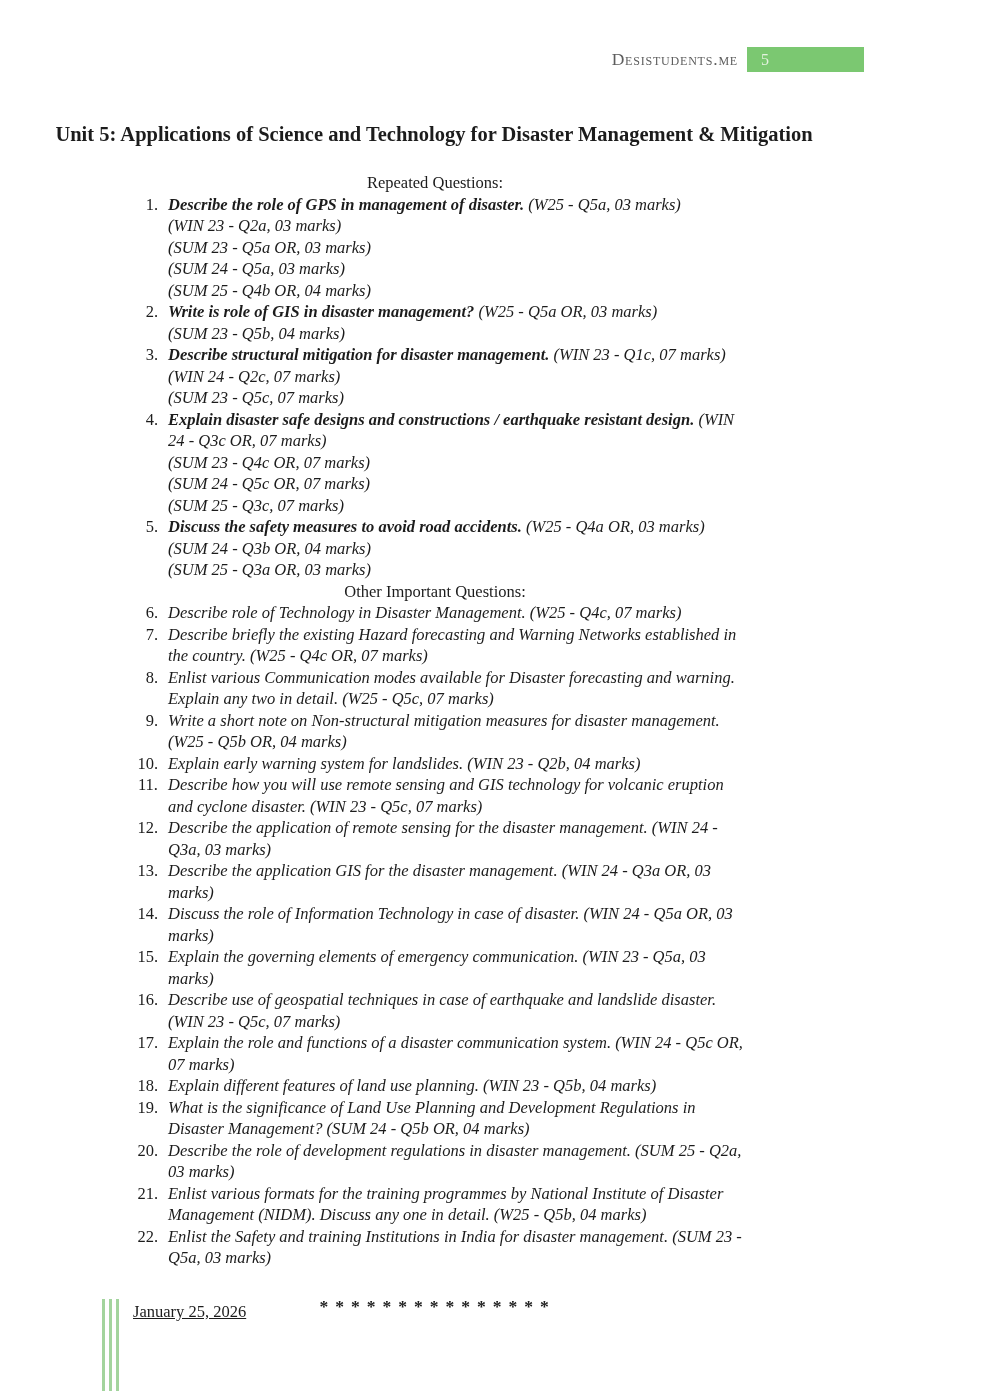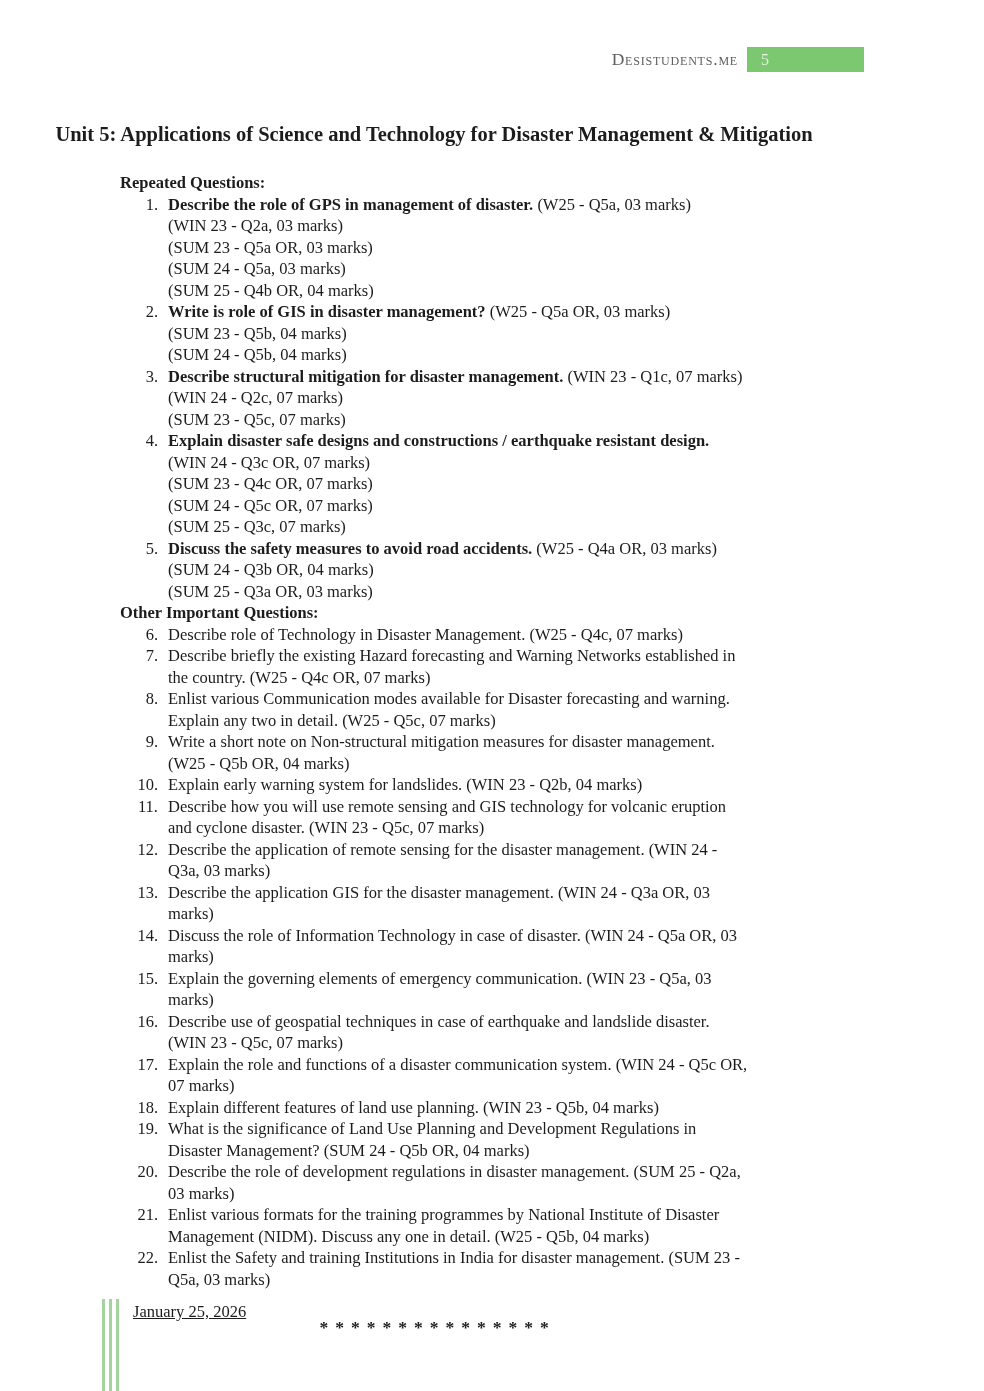--- a/index.html
+++ b/index.html
@@ -36,24 +36,24 @@
     text-align:center;
     font-size:20.5px;font-weight:bold;
     line-height:27px;
   }
   
   .content{
     margin:24px 118px 0 120px;
     font-size:16.5px;
     line-height:21.5px;
   }
-  .sec-heading{font-weight:bold;}
+  .sec-heading{font-weight:normal;text-align:center;}
   .q-item{display:flex;align-items:flex-start;}
   .q-num{flex:0 0 38px;text-align:right;padding-right:10px;}
-  .q-body{flex:1;min-width:0;}
+  .q-body{flex:1;min-width:0;font-style:italic;}
   .q-body b{font-weight:bold;}
   .q-ref{}
   
   .separator{
     text-align:center;
     font-weight:bold;
     font-size:17.5px;
     letter-spacing:7px;
     margin-top:27px;
     padding-left:7px; 
@@ -87,21 +87,21 @@
   <h1 class="doc-title">Unit 5: Applications of Science and Technology for Disaster Management &amp; Mitigation</h1>
 
   <div class="content" id="content">
       <div class="sec-heading">Repeated Questions:</div>
       <div class="q-item">
         <span class="q-num">1.</span>
         <div class="q-body"><b>Describe the role of GPS in management of disaster.</b> <span>(W25 - Q5a, 03 marks)</span><div class="q-ref">(WIN 23 - Q2a, 03 marks)</div><div class="q-ref">(SUM 23 - Q5a OR, 03 marks)</div><div class="q-ref">(SUM 24 - Q5a, 03 marks)</div><div class="q-ref">(SUM 25 - Q4b OR, 04 marks)</div></div>
       </div>
       <div class="q-item">
         <span class="q-num">2.</span>
-        <div class="q-body"><b>Write is role of GIS in disaster management?</b> <span>(W25 - Q5a OR, 03 marks)</span><div class="q-ref">(SUM 23 - Q5b, 04 marks)</div><div class="q-ref">(SUM 24 - Q5b, 04 marks)</div></div>
+        <div class="q-body"><b>Write is role of GIS in disaster management?</b> <span>(W25 - Q5a OR, 03 marks)</span><div class="q-ref">(SUM 23 - Q5b, 04 marks)</div></div>
       </div>
       <div class="q-item">
         <span class="q-num">3.</span>
         <div class="q-body"><b>Describe structural mitigation for disaster management.</b> <span>(WIN 23 - Q1c, 07 marks)</span><div class="q-ref">(WIN 24 - Q2c, 07 marks)</div><div class="q-ref">(SUM 23 - Q5c, 07 marks)</div></div>
       </div>
       <div class="q-item">
         <span class="q-num">4.</span>
         <div class="q-body"><b>Explain disaster safe designs and constructions / earthquake resistant design.</b> <span>(WIN 24 - Q3c OR, 07 marks)</span><div class="q-ref">(SUM 23 - Q4c OR, 07 marks)</div><div class="q-ref">(SUM 24 - Q5c OR, 07 marks)</div><div class="q-ref">(SUM 25 - Q3c, 07 marks)</div></div>
       </div>
       <div class="q-item">

